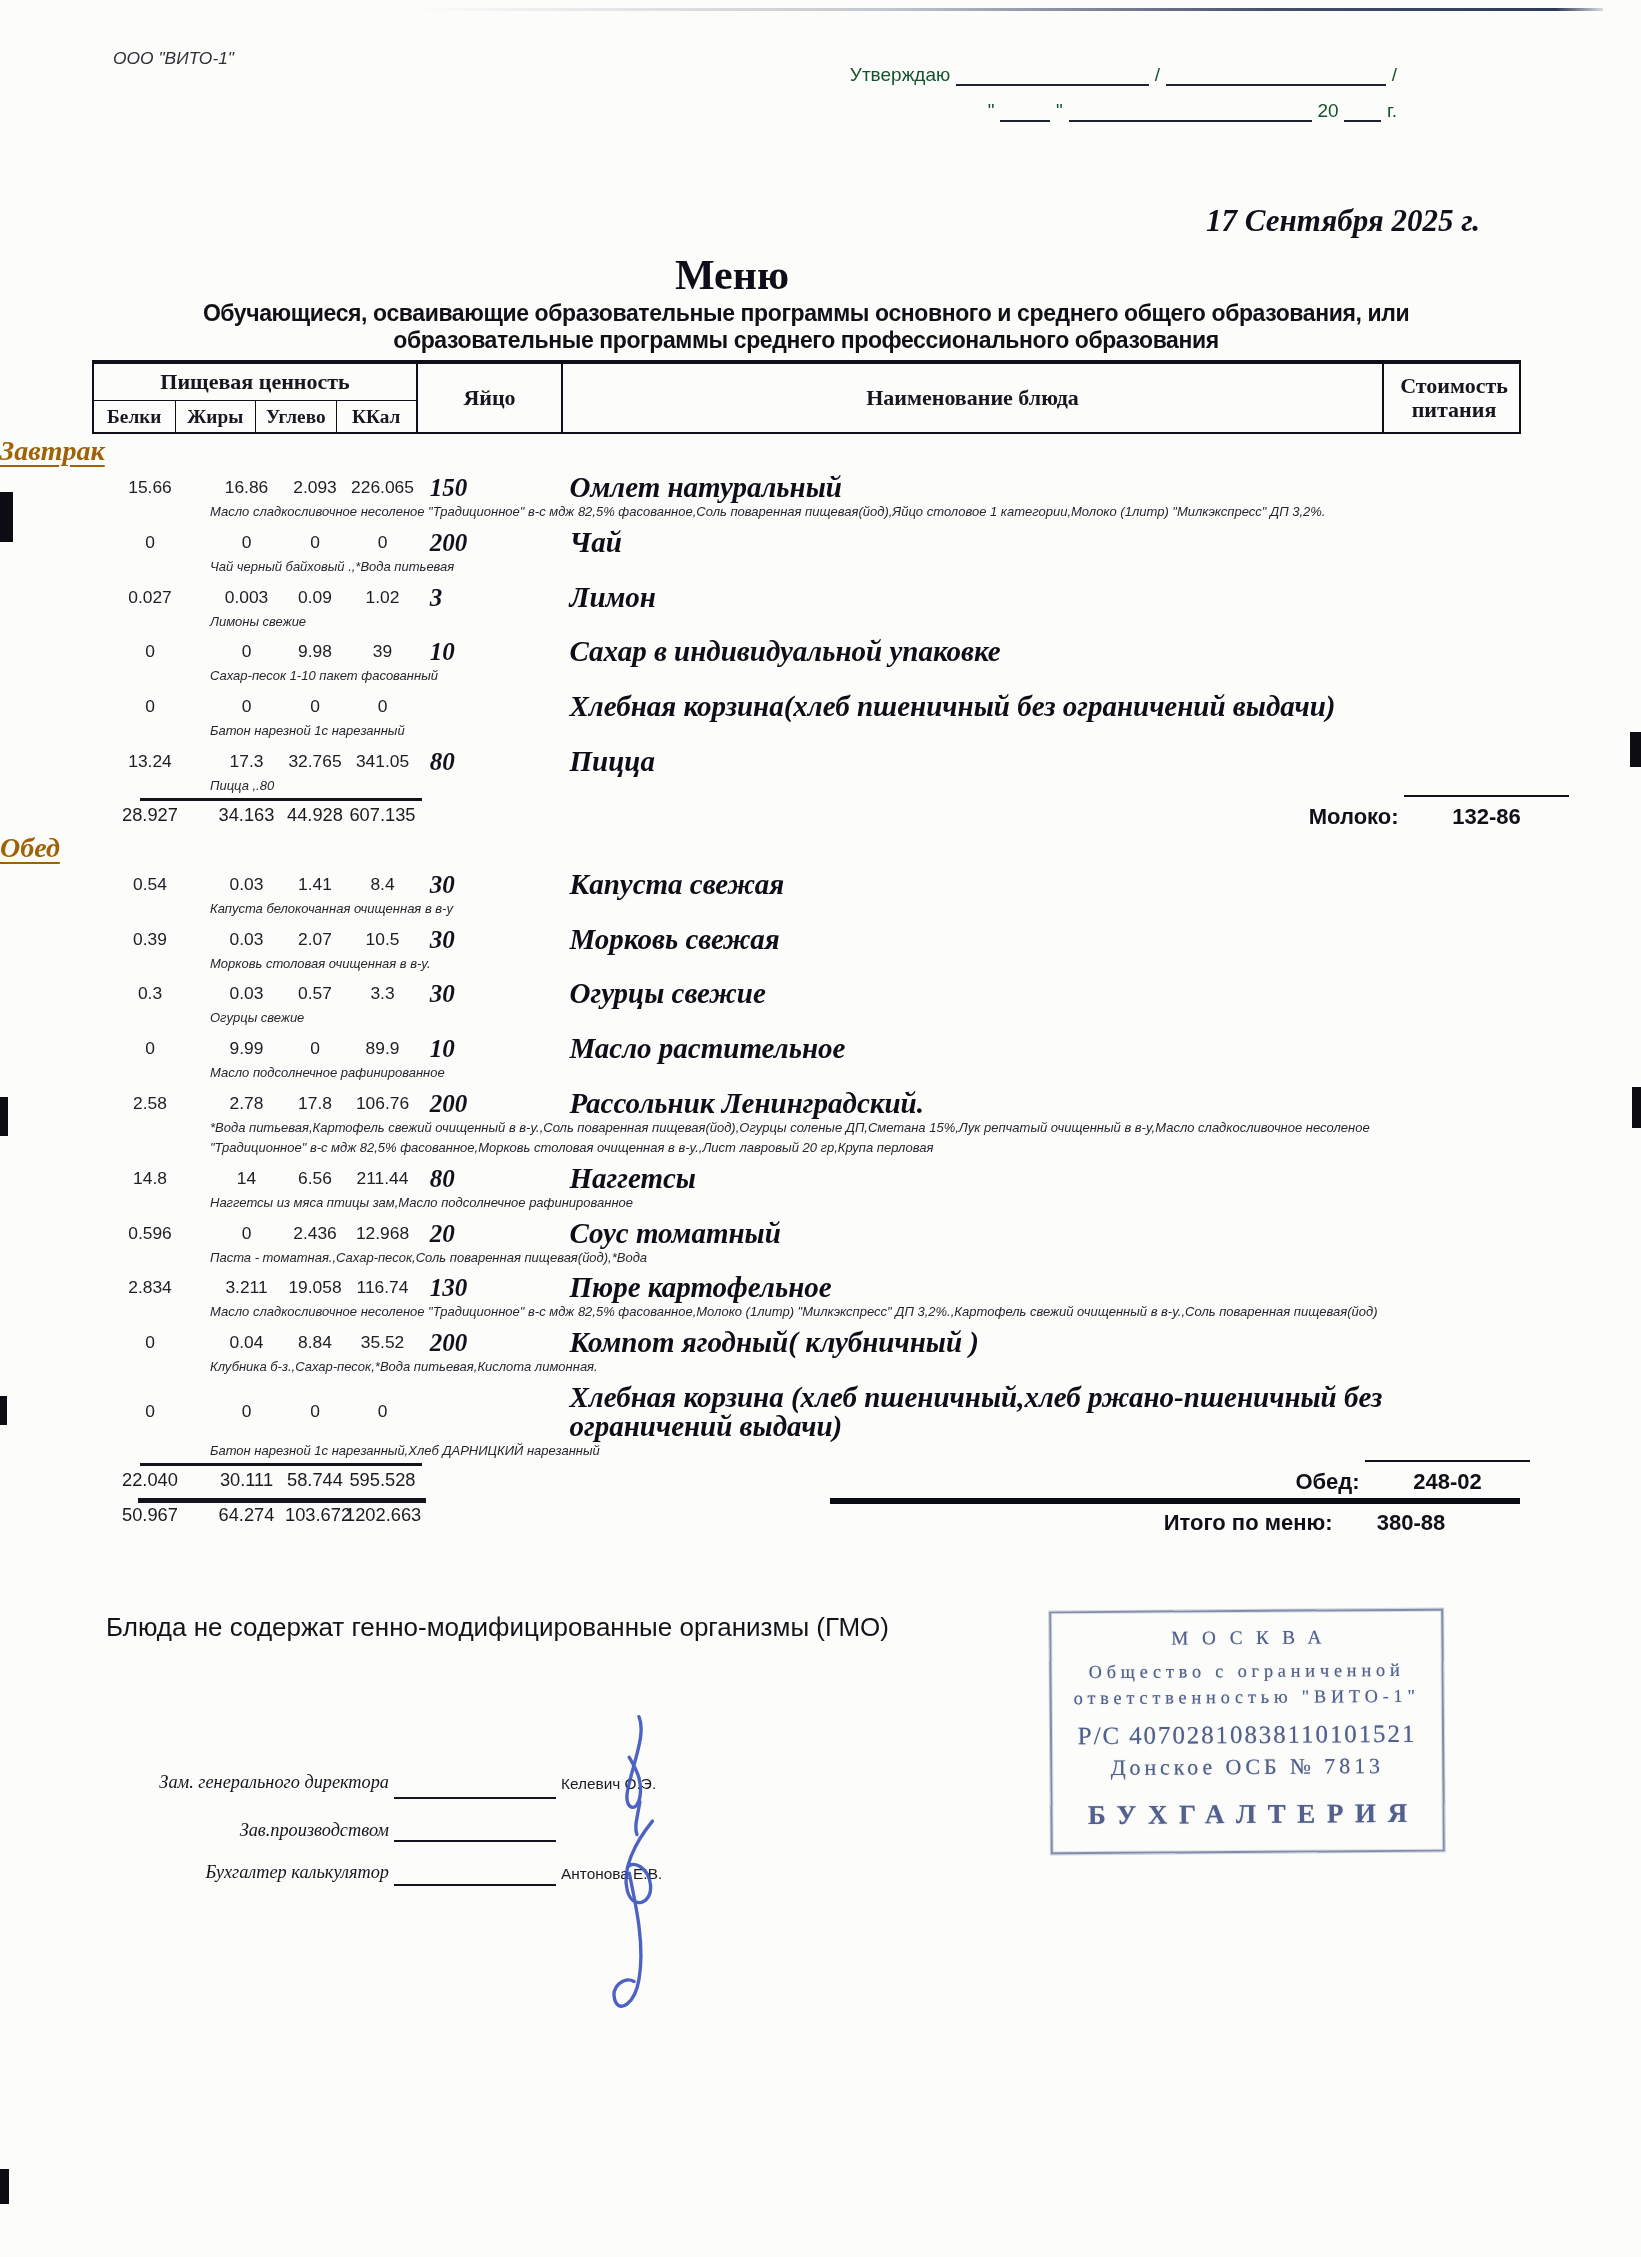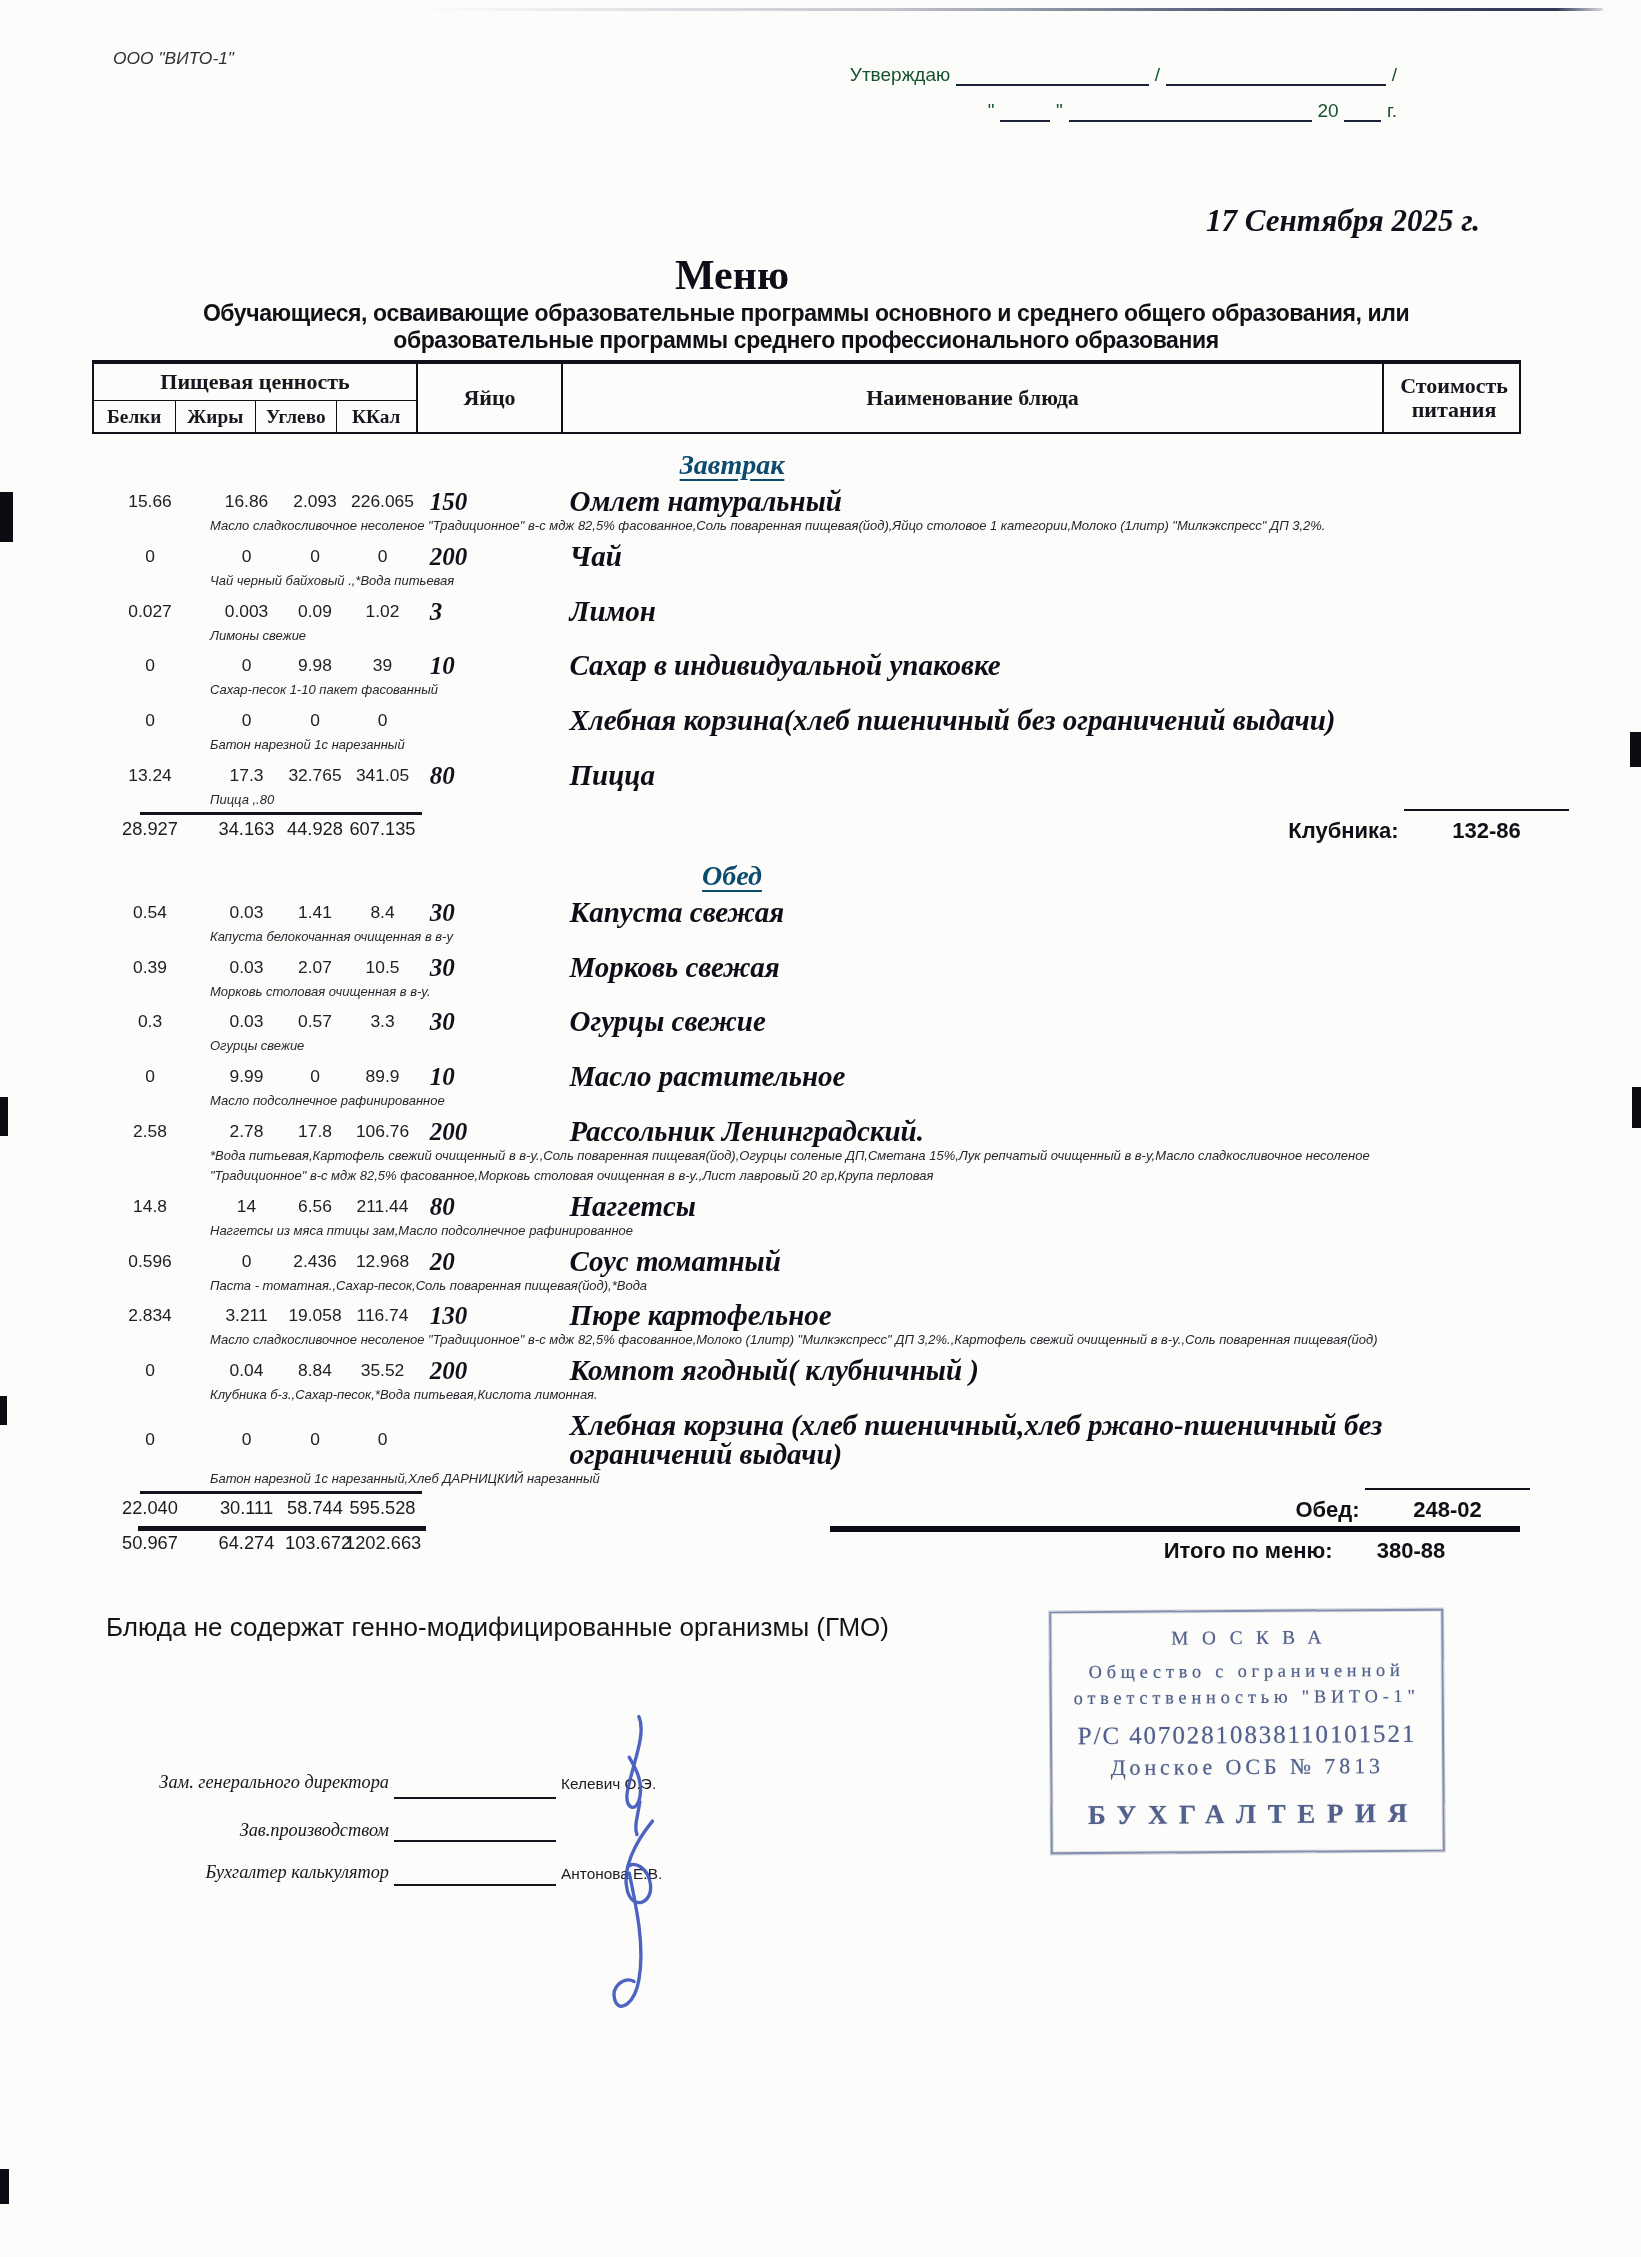--- a/index.html
+++ b/index.html
@@ -34,23 +34,23 @@
   .th{display:flex;align-items:center;justify-content:center;text-align:center;
       font-size:22px;border-left:2.9px solid #101018;line-height:24px}
   .th:first-child{border-left:none}
   .nutr-group{display:grid;grid-template-rows:37px 31px}
   .nutr-top{display:flex;align-items:center;justify-content:center;font-size:22px;border-bottom:1.9px solid #101018}
   .nutr-sub{display:grid;grid-template-columns:1fr 1fr 1fr 1fr}
   .nutr-sub span{display:flex;align-items:center;justify-content:center;font-size:19.3px;border-left:1.9px solid #101018}
   .nutr-sub span:first-child{border-left:none}
 
   
-  .sec{width:1464px;text-align:center;margin-top:15px;
+  .sec{width:1464px;text-align:left;margin-top:1px;
        font-family:"Liberation Serif",serif;font-style:italic;font-weight:bold;font-size:28px;
-       text-decoration:underline;text-decoration-thickness:1.9px;text-underline-offset:4.8px;color:#0c4a6e}
+       text-decoration:underline;text-decoration-thickness:1.9px;text-underline-offset:4.8px;color:#a16207}
 
   .row-block{margin-top:5.8px}
   .mrow{display:grid;grid-template-columns:116px 77px 60px 75px 9.7px 135px 4.8px auto;
         align-items:center;margin-left:92px;min-height:29px;line-height:29px}
   .num{text-align:center;font-size:17.4px;color:#202027}
   .out{font-family:"Liberation Serif",serif;font-style:italic;font-weight:bold;font-size:25px;color:#12121d}
   .dish{font-family:"Liberation Serif",serif;font-style:italic;font-weight:bold;font-size:29px;
         color:#0e0e18;max-width:816px;line-height:29px}
   .ingr{margin:0 0 0 210px;max-width:1197px;font-style:italic;font-size:13px;line-height:20px;color:#26262f}
 
@@ -239,21 +239,21 @@
 </div>
 
   <div class="totals-line">
     <div class="sub-numbers">
         <span class="snum">28.927</span>
         <span class="snum">34.163</span>
         <span class="snum">44.928</span>
         <span class="snum">607.135</span>
       </div>
     <div class="meal-total zv">
-      <span>Клубника:</span>
+      <span>Молоко:</span>
       <span class="tval">132-86</span>
     </div>
   </div>
 
   <div class="sec">Обед</div>
   <div>
   <div class="row-block">
     <div class="mrow">
       <span class="num">0.54</span>
       <span class="num">0.03</span>

